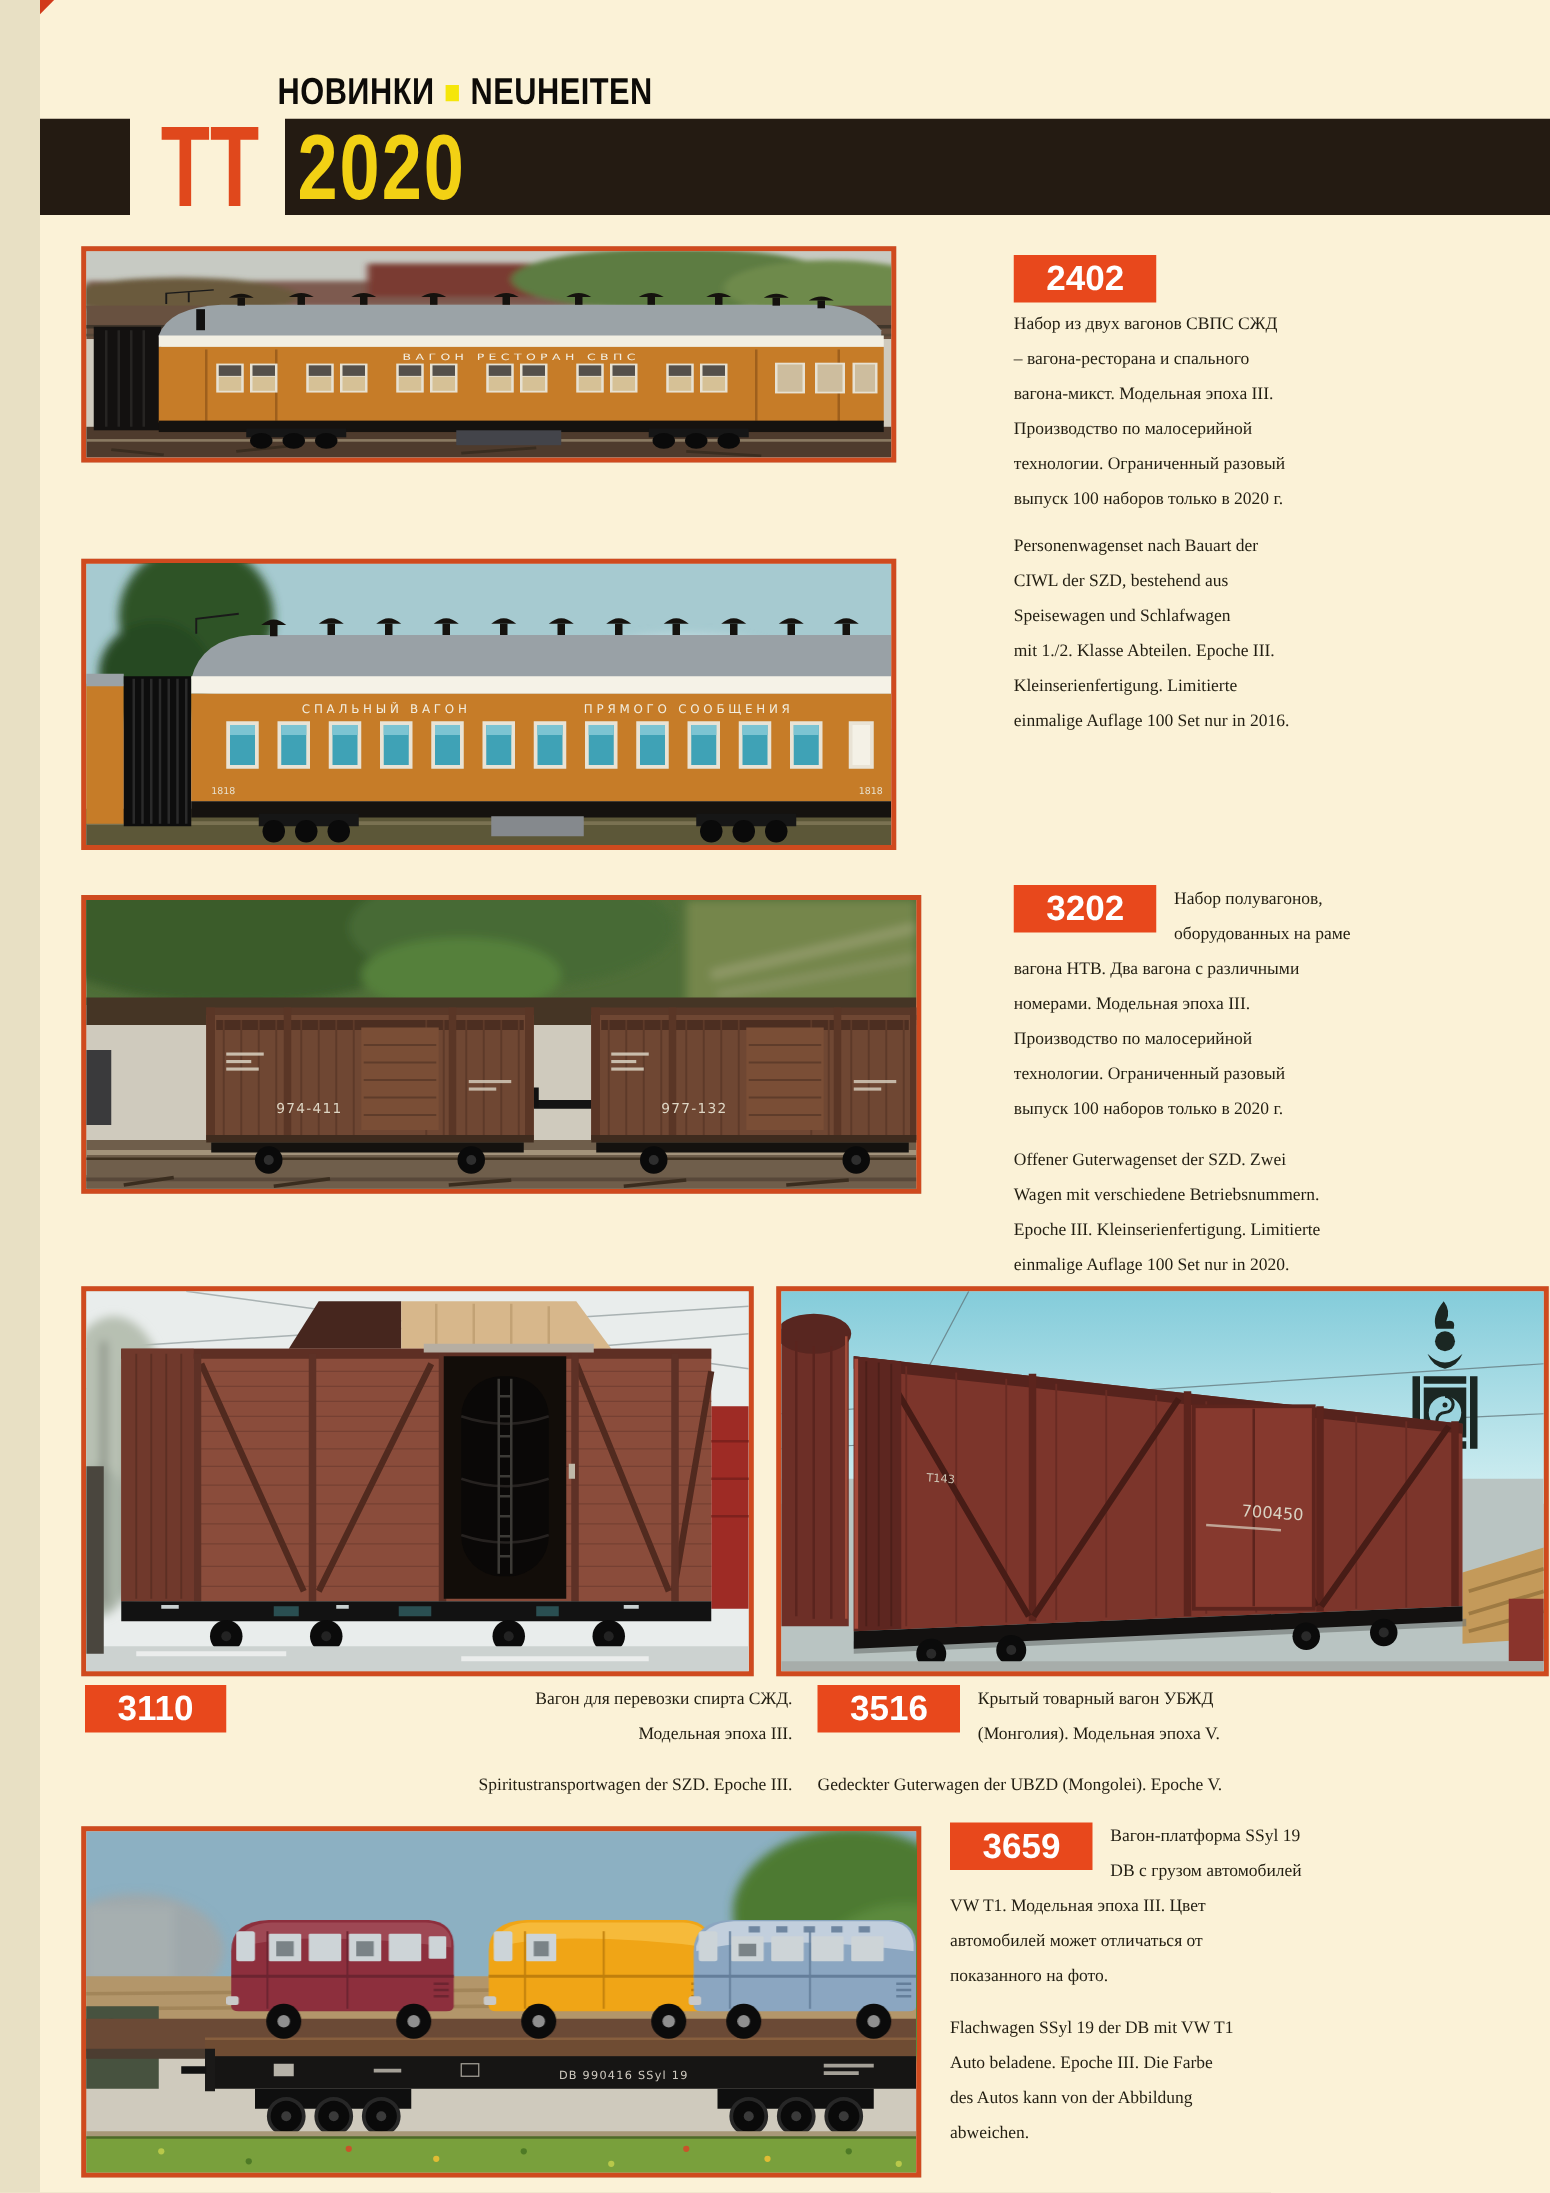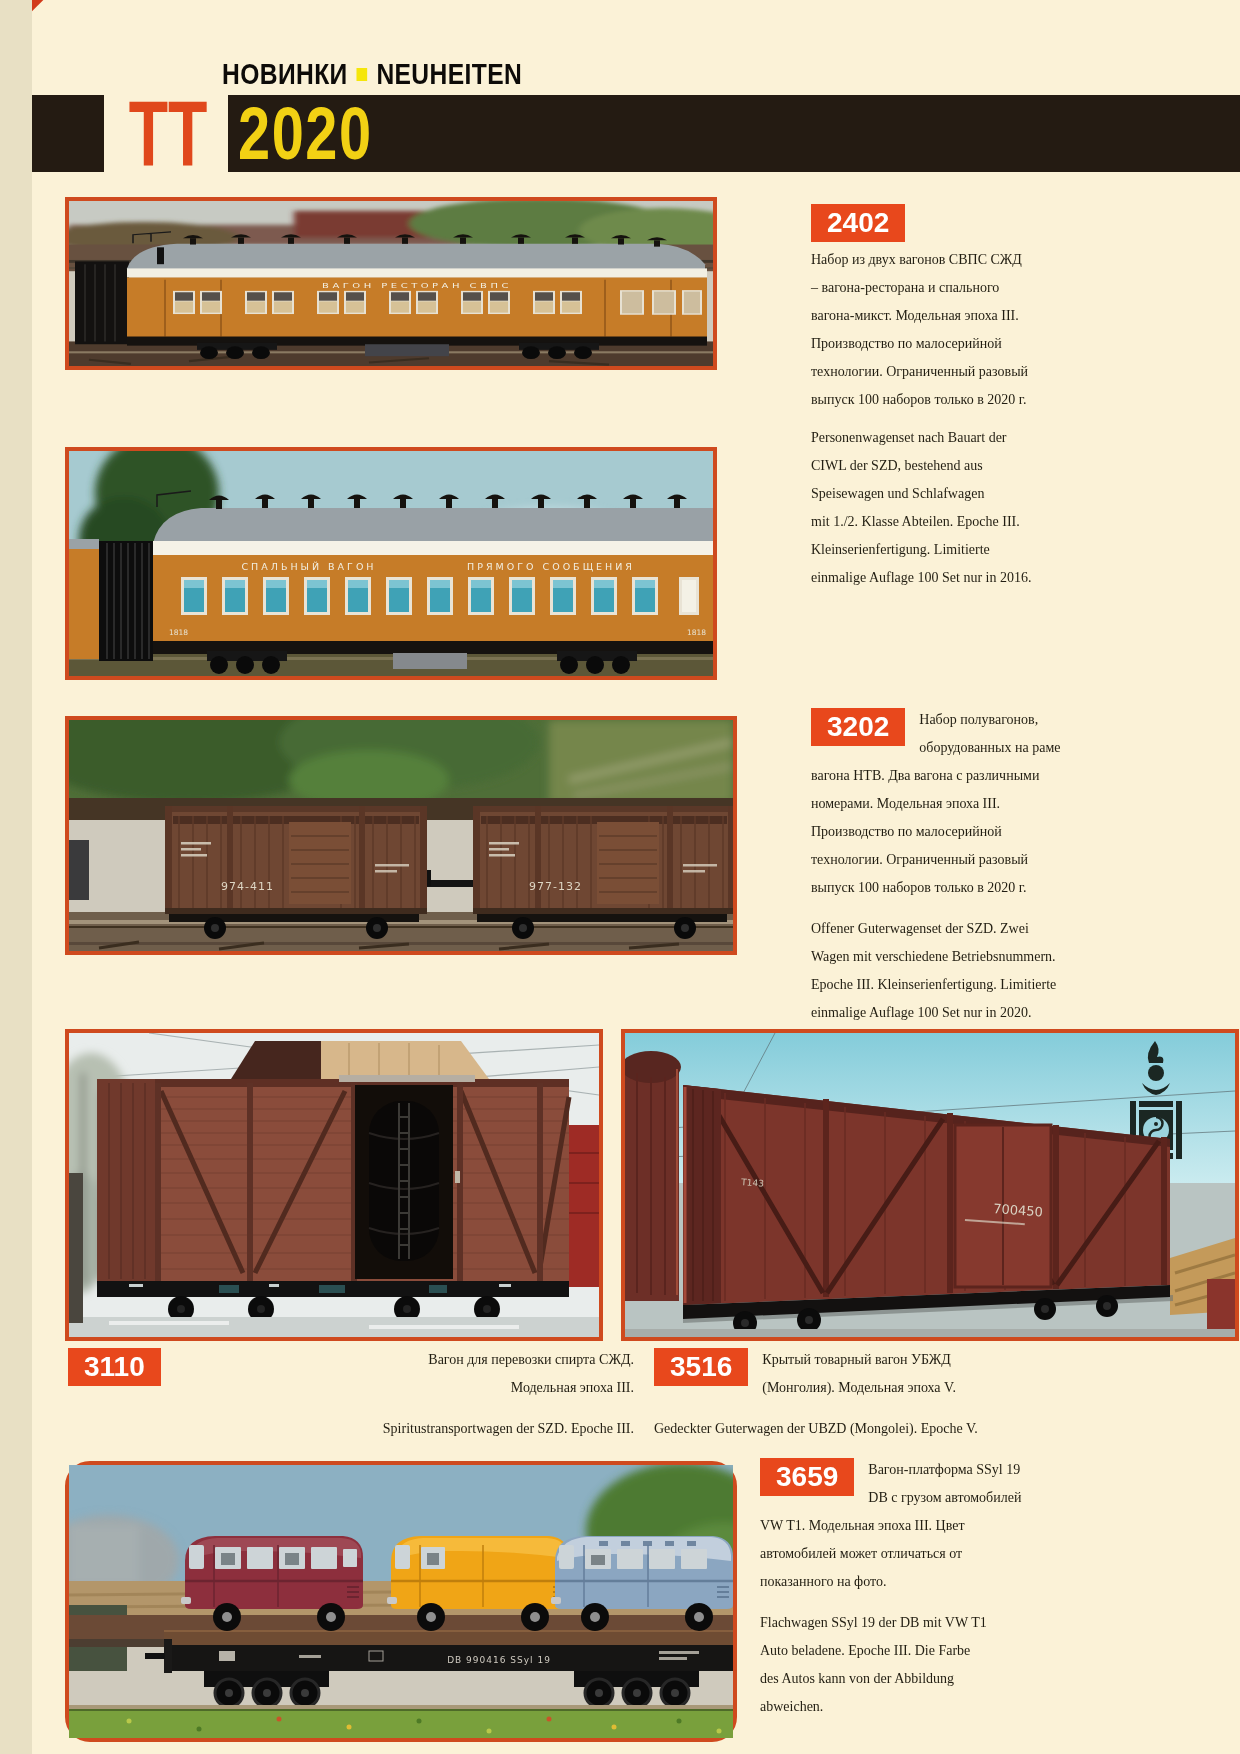--- a/index.html
+++ b/index.html
@@ -25,24 +25,24 @@
   #brand .by{position:absolute;left:206px;top:4px;font-size:180px;line-height:1;color:#e0481c;}
   #brand .bs{position:absolute;left:312px;top:118px;font-size:50px;line-height:1;color:#f2d114;letter-spacing:2px;}
   
   .photo{position:absolute;border:4px solid #cf4a1e;box-sizing:border-box;background:#cfcabd;}
   .photo svg{display:block;width:100%;height:100%;}
   #ph1{left:33px;top:197px;width:652px;height:173px;}
   #ph2{left:33px;top:447px;width:652px;height:233px;}
   #ph3{left:33px;top:716px;width:672px;height:239px;}
   #ph4{left:33px;top:1029px;width:538px;height:312px;}
   #ph5{left:589px;top:1029px;width:618px;height:312px;}
-  #ph6{left:33px;top:1461px;width:672px;height:281px;border-radius:25px;}
+  #ph6{left:33px;top:1461px;width:672px;height:281px;}
   
   .badge{background:#e8481c;color:#fff;font-family:"Liberation Sans",sans-serif;font-weight:700;
-         font-size:28px;line-height:38px;padding:0 16px;display:inline-block;}
+         font-size:28px;line-height:38px;padding:0 26px;display:inline-block;}
   .badge-float{float:left;margin:2px 14px 16px 0;}
   .btxt{font-size:14px;line-height:28px;white-space:pre-line;margin:0 0 13px 0;}
   .clr{clear:left;}
   #badge2402{left:779px;top:204px;}
   #t2402ru{left:779px;top:246px;width:458px;}
   #t2402de{left:779px;top:424px;width:458px;}
   #blk3202{left:779px;top:706px;width:460px;}
   #cap3110{left:36px;top:1346px;width:566px;text-align:right;}
   #cap3516{left:622px;top:1346px;width:606px;}
   #blk3659{left:728px;top:1456px;width:494px;}

